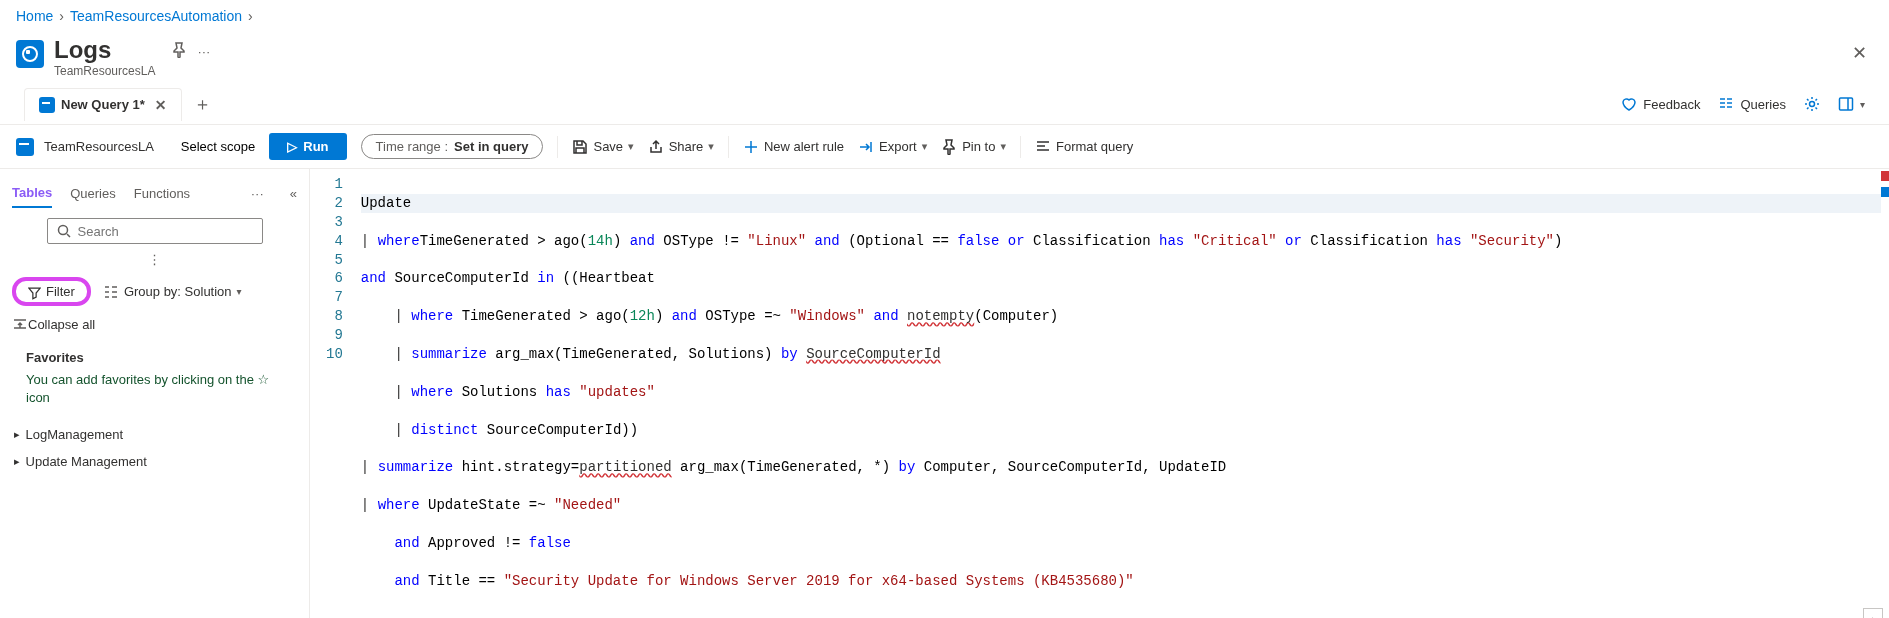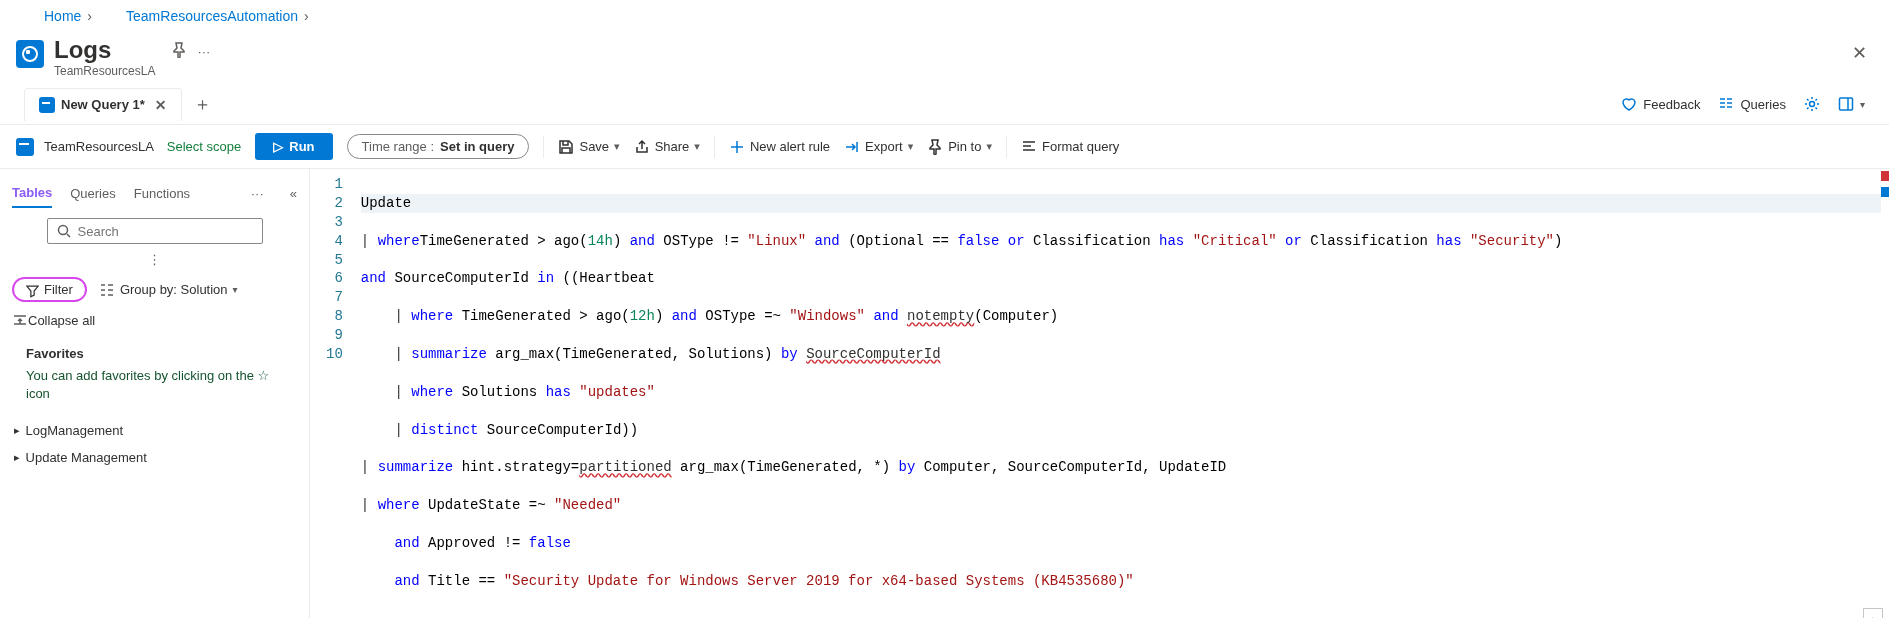--- a/index.html
+++ b/index.html
@@ -1,21 +1,21 @@
 <!DOCTYPE html>
 <html><head>
 <meta charset="utf-8">
 <style>
   * { box-sizing: border-box; margin: 0; padding: 0; }
   body { font-family: "Segoe UI", Arial, sans-serif; font-size: 13px; color: #323130; background: #fff; width: 1889px; }
   a { text-decoration: none; color: #0078d4; }
   
   
   .breadcrumb { padding: 8px 16px; font-size: 14px; display: flex; align-items: center; gap: 6px; }
-  .breadcrumb .crumb { color: #0078d4; margin-left: 28px; }
+  .breadcrumb .crumb { color: #0078d4; }
   .breadcrumb .sep { color: #605e5c; }
   
   
   .header { display: flex; align-items: flex-start; padding: 4px 16px 6px 16px; gap: 10px; }
   .app-icon { width: 28px; height: 28px; background: #0078d4; border-radius: 4px; position: relative; flex: 0 0 28px; margin-top: 4px; }
   .app-icon::before { content: ""; position: absolute; left: 6px; top: 6px; width: 12px; height: 12px; border: 2px solid #fff; border-radius: 50%; }
   .app-icon::after { content: ""; position: absolute; left: 10px; top: 10px; width: 4px; height: 4px; background: #fff; border-radius: 1px; }
   .header-title-block { flex: 0 0 auto; }
   .page-title { font-size: 24px; font-weight: 600; }
   .page-subtitle { font-size: 12px; color: #605e5c; }
@@ -34,42 +34,42 @@
   .top-right-items { display: flex; align-items: center; gap: 18px; color: #323130; }
   .top-right-items .item { display: flex; align-items: center; gap: 6px; cursor: pointer; }
   .icon { display: inline-flex; width: 16px; height: 16px; }
   
   
   .toolbar { display: flex; align-items: center; gap: 14px; padding: 8px 16px; border-bottom: 1px solid #edebe9; flex-wrap: wrap; }
   .scope-block { display: flex; align-items: center; gap: 10px; }
   .scope-icon { width: 18px; height: 18px; background: #0078d4; border-radius: 3px; position: relative; }
   .scope-icon::after { content: ""; position: absolute; left: 3px; top: 5px; width: 10px; height: 5px; border-top: 2px solid #fff; }
   .scope-name { font-weight: 400; }
-  .select-scope { color: #15803d; cursor: pointer; margin-left: 3px; }
+  .select-scope { color: #000000; cursor: pointer; margin-left: 17px; }
   .run-btn { background: #0078d4; color: #fff; border: none; border-radius: 3px; padding: 6px 18px; font-size: 13px; display: flex; align-items: center; gap: 6px; cursor: pointer; font-weight: 600; }
   .timerange-pill { border: 1px solid #8a8886; border-radius: 16px; padding: 4px 14px; display: flex; align-items: center; gap: 6px; cursor: pointer; }
   .timerange-pill .tr-label { color: #605e5c; }
   .timerange-pill .tr-value { font-weight: 600; }
   .vsep { width: 1px; height: 22px; background: #edebe9; }
   .tb-item { display: flex; align-items: center; gap: 5px; cursor: pointer; color: #323130; }
   .tb-item .chev { color: #605e5c; font-size: 11px; }
   
   
   .main { display: flex; }
   .sidebar { width: 310px; border-right: 1px solid #edebe9; padding: 10px 12px; }
   .sidetabs { display: flex; align-items: center; gap: 18px; border-bottom: none; }
   .sidetab { padding: 6px 0; cursor: pointer; color: #605e5c; }
   .sidetab.active { color: #8b5cf6; font-weight: 600; border-bottom: 2px solid #0078d4; }
   .side-dots { margin-left: auto; color: #605e5c; cursor: pointer; }
   .side-collapse { color: #605e5c; cursor: pointer; margin-left: 8px; }
   .search-row { display: flex; align-items: center; gap: 8px; margin: 10px 0; flex-direction: column; }
   .search-box { flex: 1; display: flex; align-items: center; gap: 6px; border: 1px solid #8a8886; border-radius: 2px; padding: 4px 8px; }
   .search-box input { border: none; outline: none; flex: 1; font-size: 13px; }
   .filter-groupby { display: flex; align-items: center; gap: 12px; margin-bottom: 10px; }
-  .filter-pill { border: 2px solid #d946ef; border-radius: 14px; padding: 3px 12px; display: flex; align-items: center; gap: 5px; cursor: pointer; font-size: 13px; }
+  .filter-pill { border: 4px solid #d946ef; border-radius: 14px; padding: 3px 12px; display: flex; align-items: center; gap: 5px; cursor: pointer; font-size: 13px; }
   .groupby { display: flex; align-items: center; gap: 5px; cursor: pointer; font-size: 13px; }
   .collapse-all { display: flex; align-items: center; cursor: pointer; color: #323130; margin: 10px 0 14px 0; }
   .favorites-title { font-weight: 600; padding: 4px 14px; }
   .favorites-hint { color: #14532d; padding: 2px 14px 14px 14px; font-size: 13px; line-height: 1.4; }
   .tree-item { display: flex; align-items: center; gap: 6px; padding: 6px 2px; cursor: pointer; }
   .tree-item .caret { font-size: 11px; color: #323130; }
   .tree-item .label { }
   
   
   .editor-area { flex: 1; display: flex; flex-direction: column; min-width: 0; }

